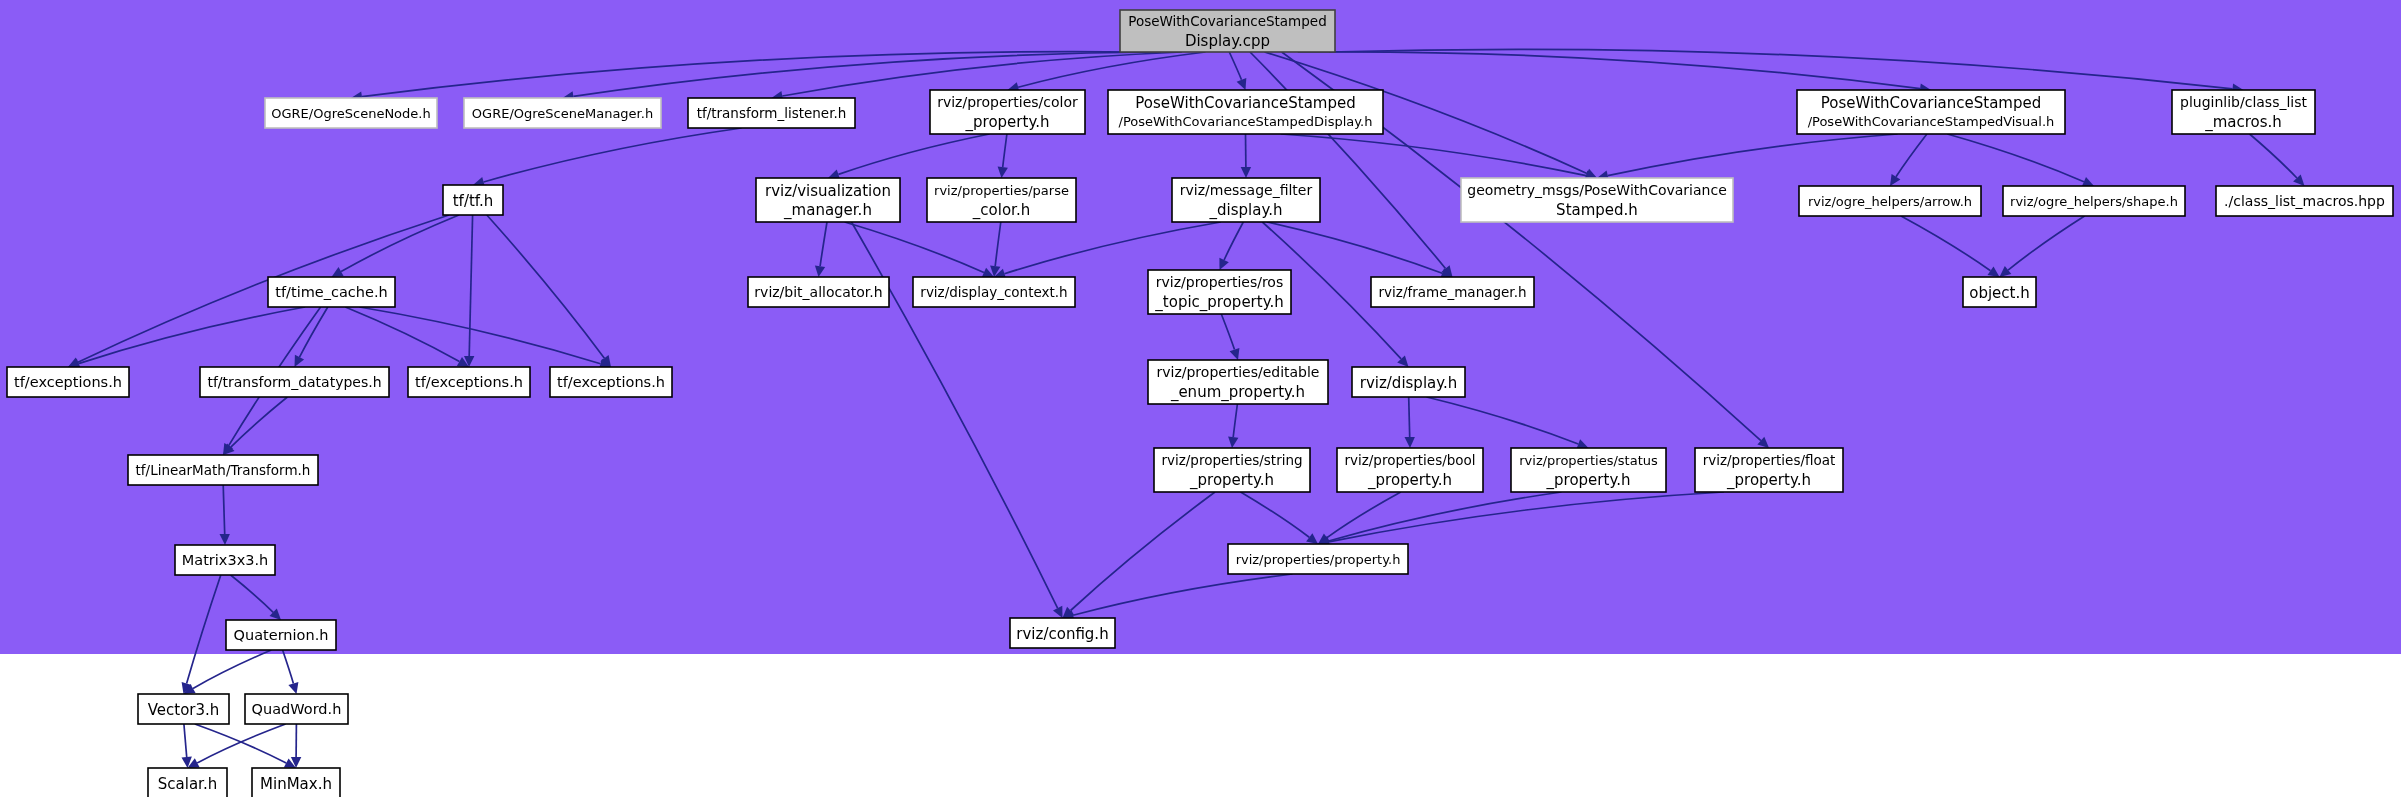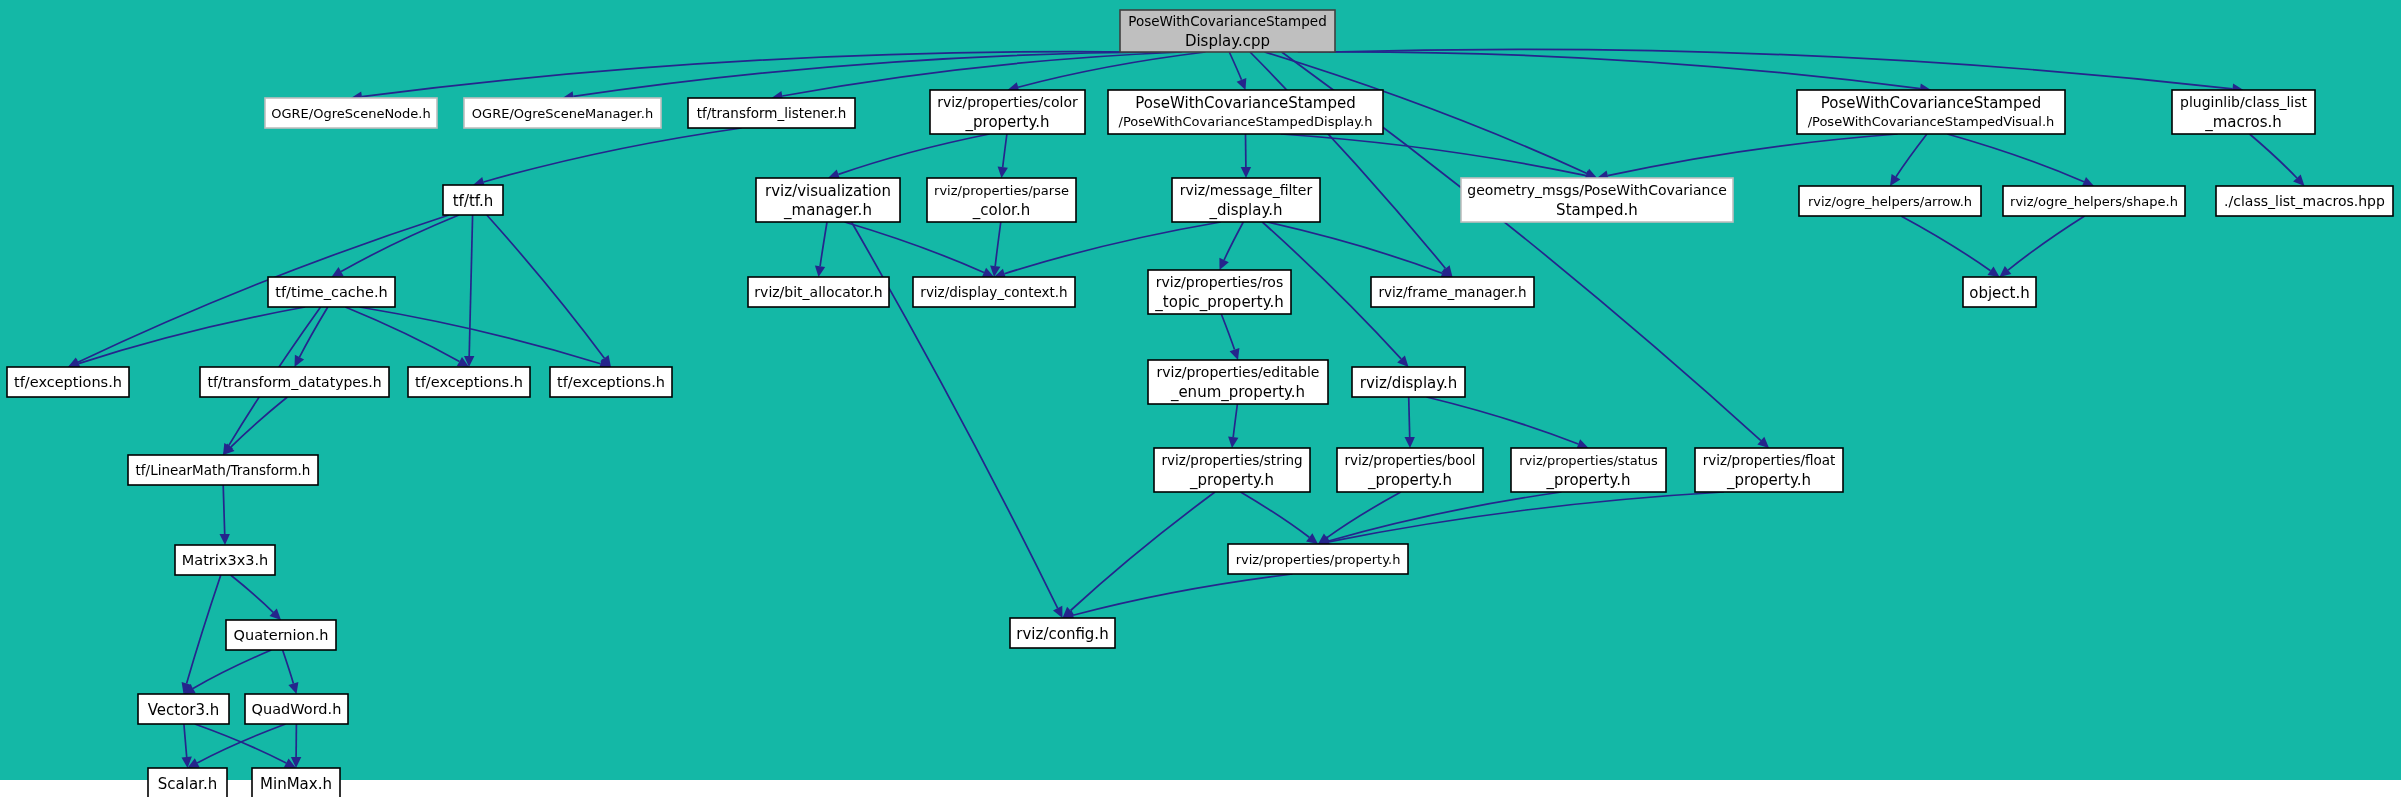--- a/index.html
+++ b/index.html
@@ -9,22 +9,22 @@
   }
   body {
     width: 2401px;
     height: 797px;
     font-family: "DejaVu Sans", "Liberation Sans", sans-serif;
     overflow: hidden;
   }
   #graph-root {
     position: relative;
     width: 2401px;
-    height: 780px;
-    background: #14b8a6;
+    height: 654px;
+    background: #8b5cf6;
   }
   svg#graph-svg {
     position: absolute;
     top: 0;
     left: 0;
     width: 2401px;
     height: 797px;
     display: block;
   }
   .node-rect {

